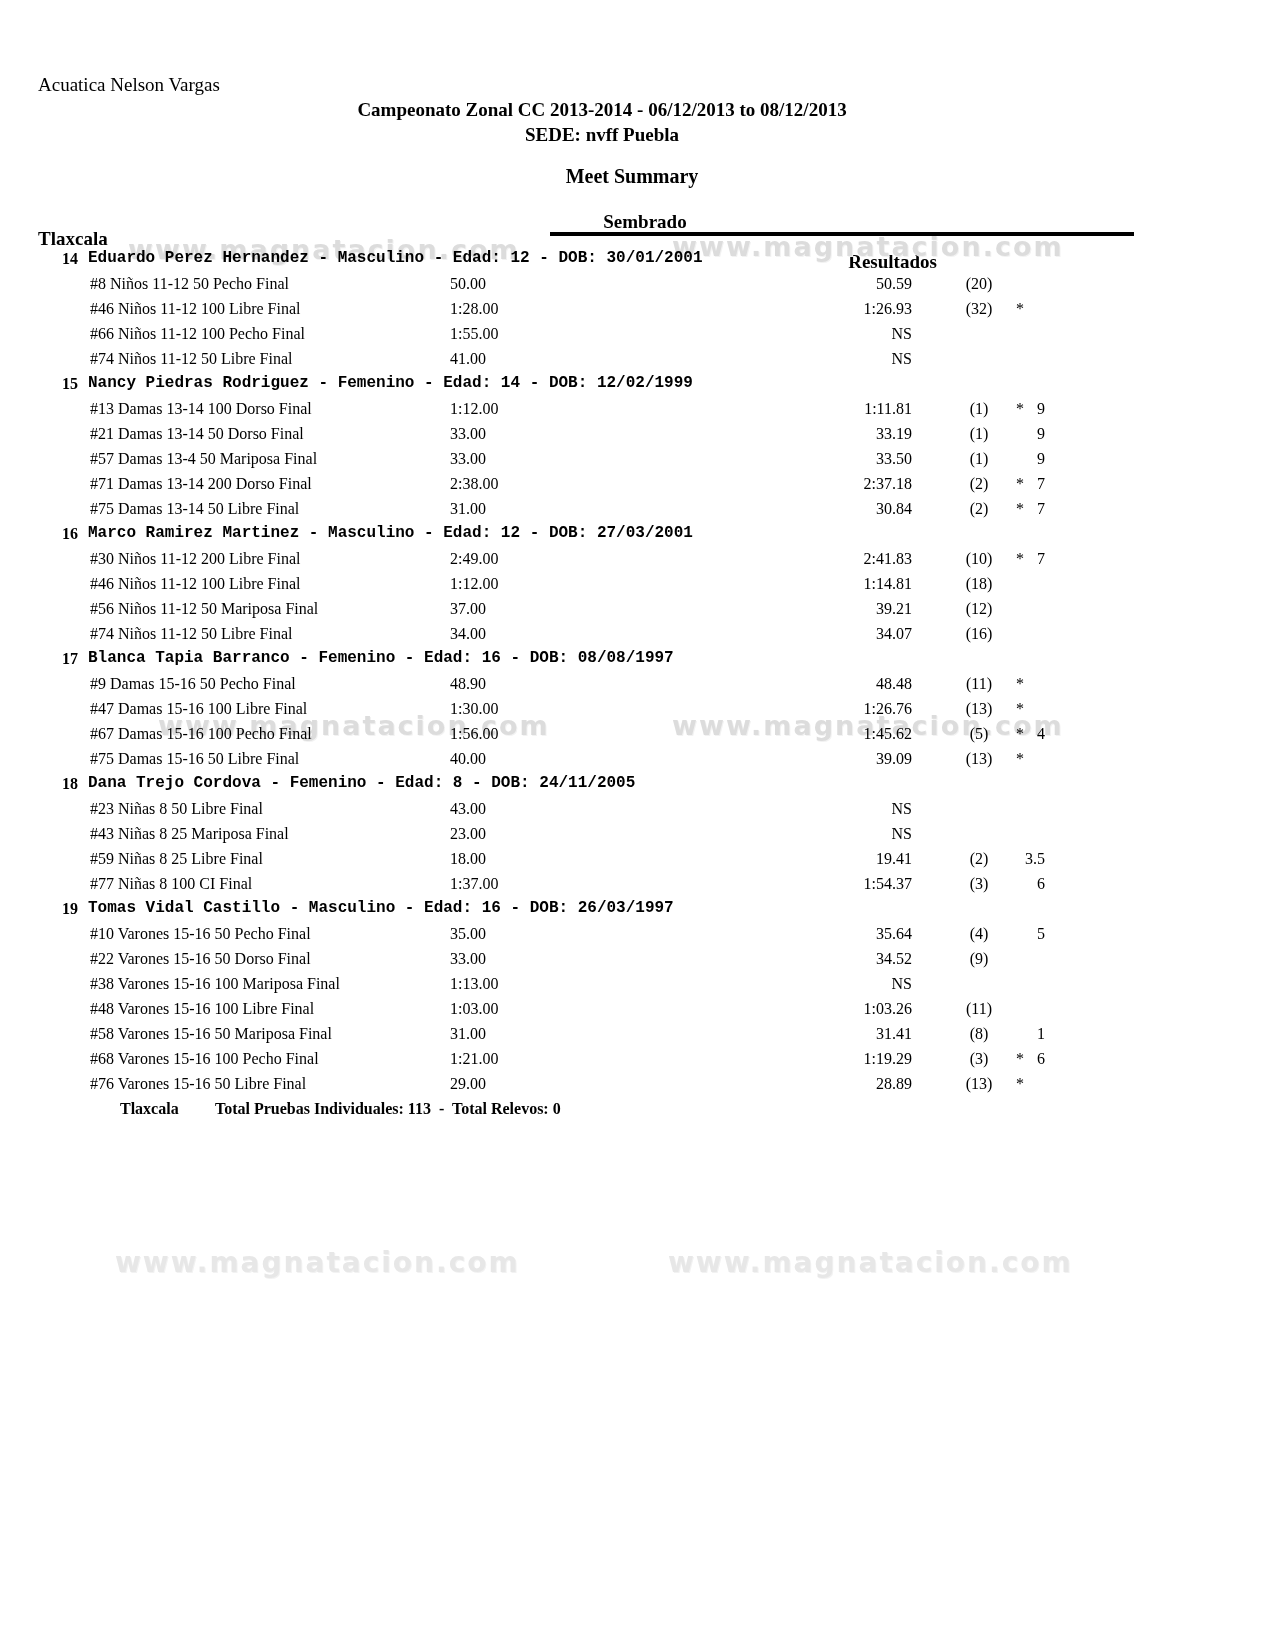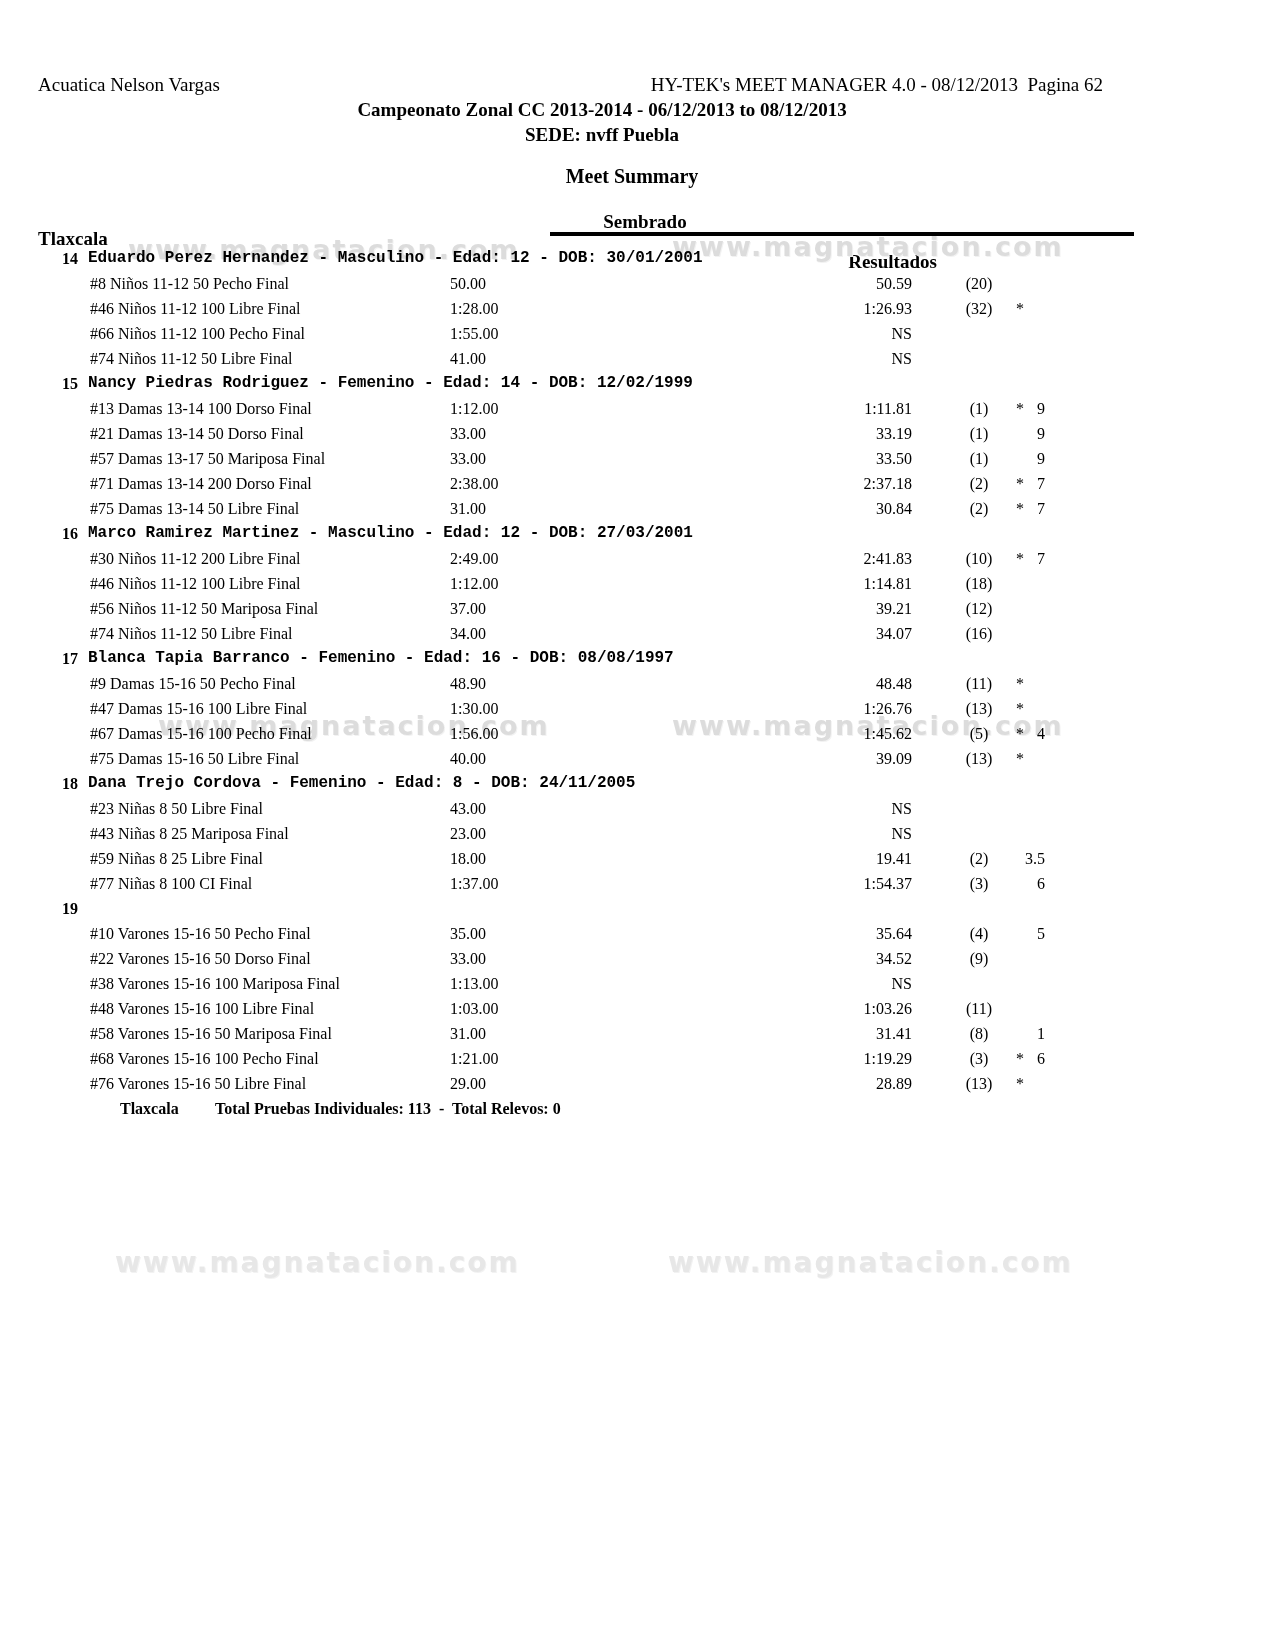--- a/index.html
+++ b/index.html
@@ -73,21 +73,20 @@
 <div class="page">
 
   <div class="wm abs wm1l">www.magnatacion.com</div>
   <div class="wm abs wm1r">www.magnatacion.com</div>
   <div class="wm abs wm2l">www.magnatacion.com</div>
   <div class="wm abs wm2r">www.magnatacion.com</div>
   <div class="wm light abs wm3l">www.magnatacion.com</div>
   <div class="wm light abs wm3r">www.magnatacion.com</div>
 
   <div class="abs t19 hdr-club">Acuatica Nelson Vargas</div>
-  <div class="abs t19 hdr-right pre">HY-TEK's MEET MANAGER 4.0 - 08/12/2013  Pagina 62</div>
   <div class="abs t19 bold hdr-title">Campeonato Zonal CC 2013-2014 - 06/12/2013 to 08/12/2013</div>
   <div class="abs t19 bold hdr-sede">SEDE: nvff Puebla</div>
   <div class="abs t20 bold hdr-report">Meet Summary</div>
 
   <div class="abs t19 bold col-seed">Sembrado</div>
   <div class="abs t19 bold col-results">Resultados</div>
   <div class="abs rule"></div>
 
   <div class="abs t19 bold team-label">Tlaxcala</div>
 
@@ -150,21 +149,21 @@
     <div class="row">
       <span class="event">#21 Damas 13-14 50 Dorso Final</span>
       <span class="seed">33.00</span>
       <span class="result">33.19</span>
       <span class="place">(1)</span>
       <span class="star"></span>
       <span class="pts">9</span>
     </div>
 
     <div class="row">
-      <span class="event">#57 Damas 13-17 50 Mariposa Final</span>
+      <span class="event">#57 Damas 13-4 50 Mariposa Final</span>
       <span class="seed">33.00</span>
       <span class="result">33.50</span>
       <span class="place">(1)</span>
       <span class="star"></span>
       <span class="pts">9</span>
     </div>
 
     <div class="row">
       <span class="event">#71 Damas 13-14 200 Dorso Final</span>
       <span class="seed">2:38.00</span>
@@ -301,20 +300,21 @@
       <span class="event">#77 Niñas 8 100 CI Final</span>
       <span class="seed">1:37.00</span>
       <span class="result">1:54.37</span>
       <span class="place">(3)</span>
       <span class="star"></span>
       <span class="pts">6</span>
     </div>
 
     <div class="row bold">
       <span class="num">19</span>
+      <span class="ahdr">Tomas Vidal Castillo - Masculino - Edad: 16 - DOB: 26/03/1997</span>
     </div>
 
     <div class="row">
       <span class="event">#10 Varones 15-16 50 Pecho Final</span>
       <span class="seed">35.00</span>
       <span class="result">35.64</span>
       <span class="place">(4)</span>
       <span class="star"></span>
       <span class="pts">5</span>
     </div>

